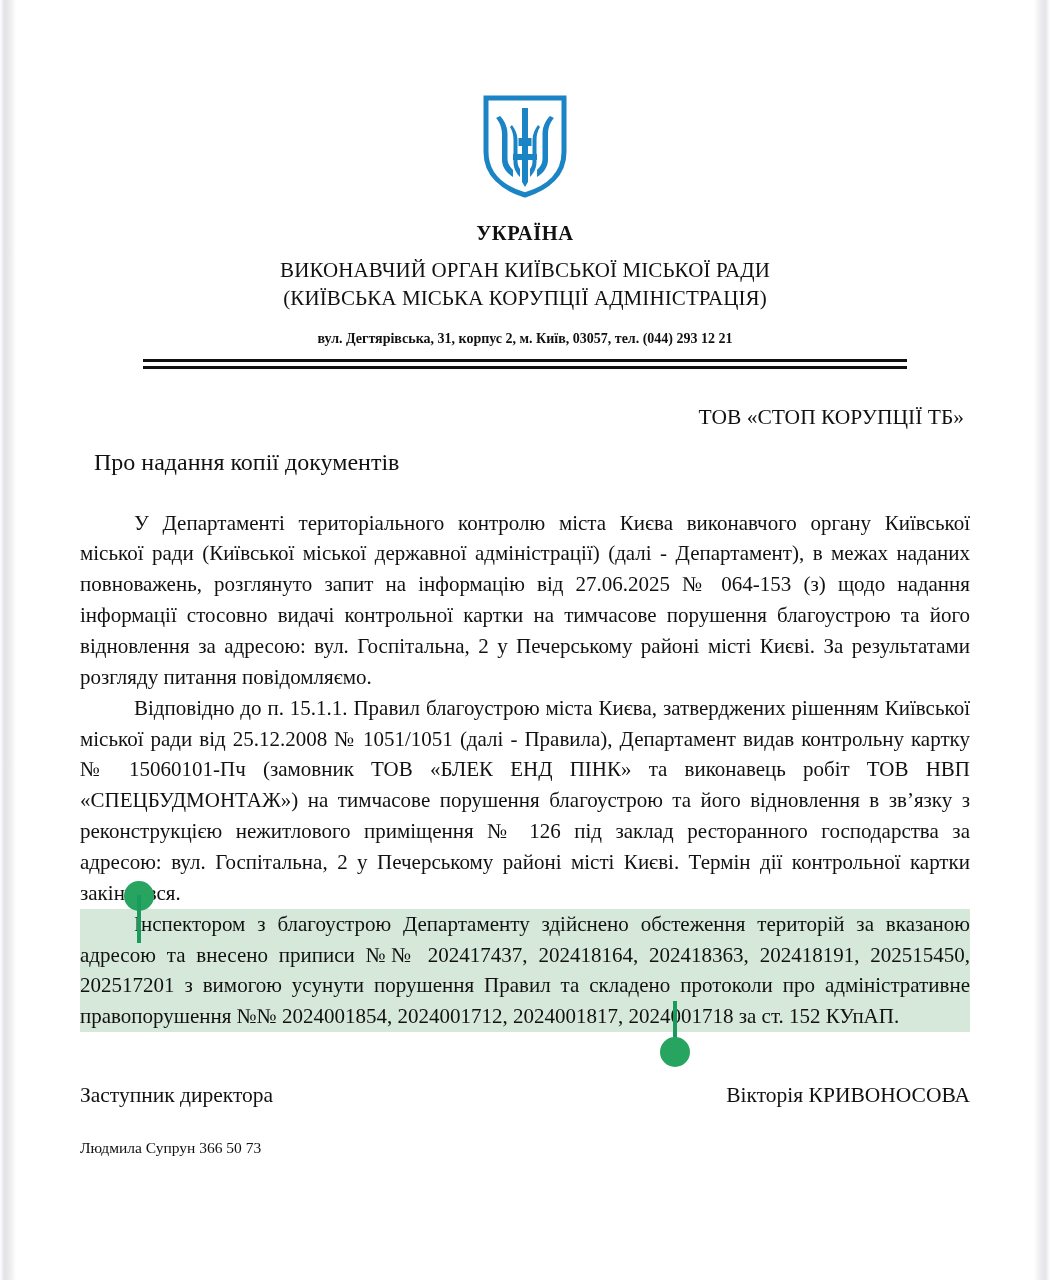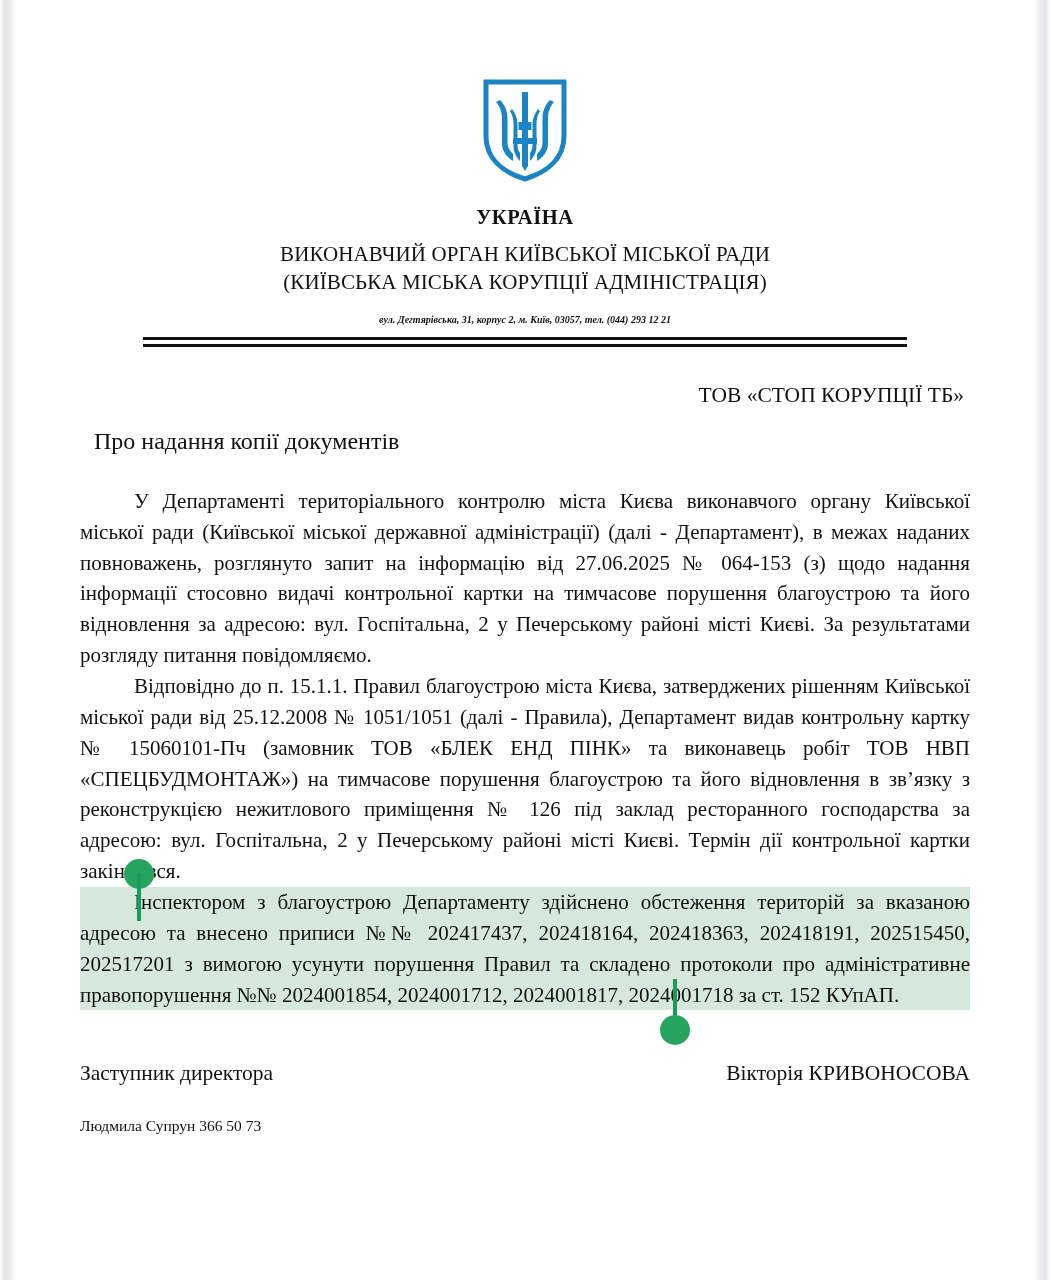--- a/index.html
+++ b/index.html
@@ -33,20 +33,21 @@
     right: 0;
     background: linear-gradient(to left, #ffffff 0%, #e4e4ea 30%, #efeff1 66%, #ffffff 100%);
   }
 
   .page {
     position: relative;
     width: 1050px;
     height: 1140px;
     box-sizing: border-box;
     padding: 0 75px;
+    margin-top: 16px;
   }
 
   
   .emblem-wrap {
     padding-top: 78px;
     display: flex;
     justify-content: center;
   }
   .emblem {
     width: 86px;
@@ -71,23 +72,22 @@
     margin-top: 12px;
     letter-spacing: 0.1px;
   }
   .lh-dept {
     font-weight: bold;
     font-size: 22.5px;
     margin-top: 16px;
     letter-spacing: 0.2px;
   }
   .lh-contact {
-    font-style: italic;
     font-weight: bold;
-    font-size: 10px;
+    font-size: 14px;
     line-height: 1.45;
     margin-top: 17px;
   }
 
   .rule {
     margin: 9px 68px 0 68px;
     height: 10px;
     border-top: 3px solid #111;
     border-bottom: 3px solid #111;
     box-sizing: border-box;

